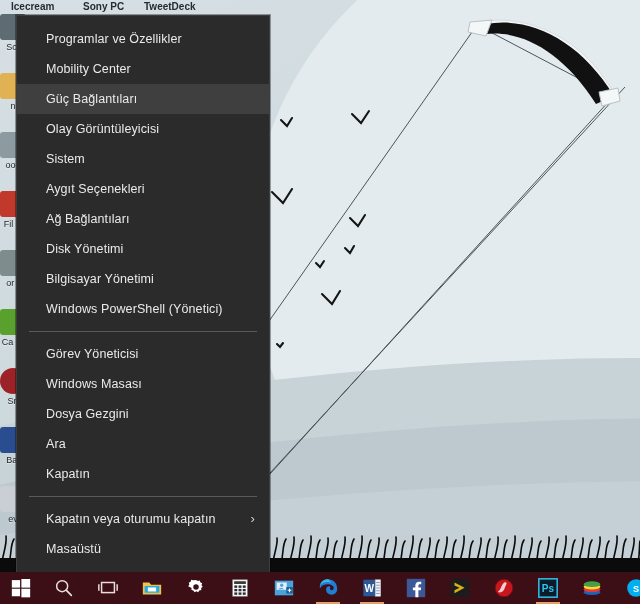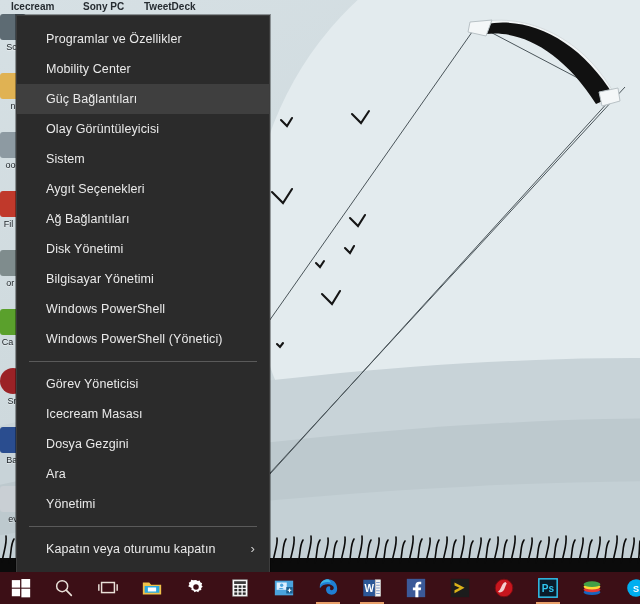--- a/index.html
+++ b/index.html
@@ -408,42 +408,39 @@
     <div class="mi">
       <span>Ağ Bağlantıları</span>
     </div>
     <div class="mi">
       <span>Disk Yönetimi</span>
     </div>
     <div class="mi">
       <span>Bilgisayar Yönetimi</span>
     </div>
     <div class="mi">
-      <span>Windows PowerShell</span>
-    </div>
-    <div class="mi">
       <span>Windows PowerShell (Yönetici)</span>
     </div>
 
     <div class="mi-sep"></div>
 
     <div class="mi">
       <span>Görev Yöneticisi</span>
     </div>
     <div class="mi">
-      <span>Icecream Masası</span>
+      <span>Windows Masası</span>
     </div>
     <div class="mi">
       <span>Dosya Gezgini</span>
     </div>
     <div class="mi">
       <span>Ara</span>
     </div>
     <div class="mi">
-      <span>Yönetimi</span>
+      <span>Kapatın</span>
     </div>
 
     <div class="mi-sep"></div>
 
     <div class="mi">
       <span>Kapatın veya oturumu kapatın</span>
       <span class="chev">›</span>
     </div>
     <div class="mi">
       <span>Masaüstü</span>

